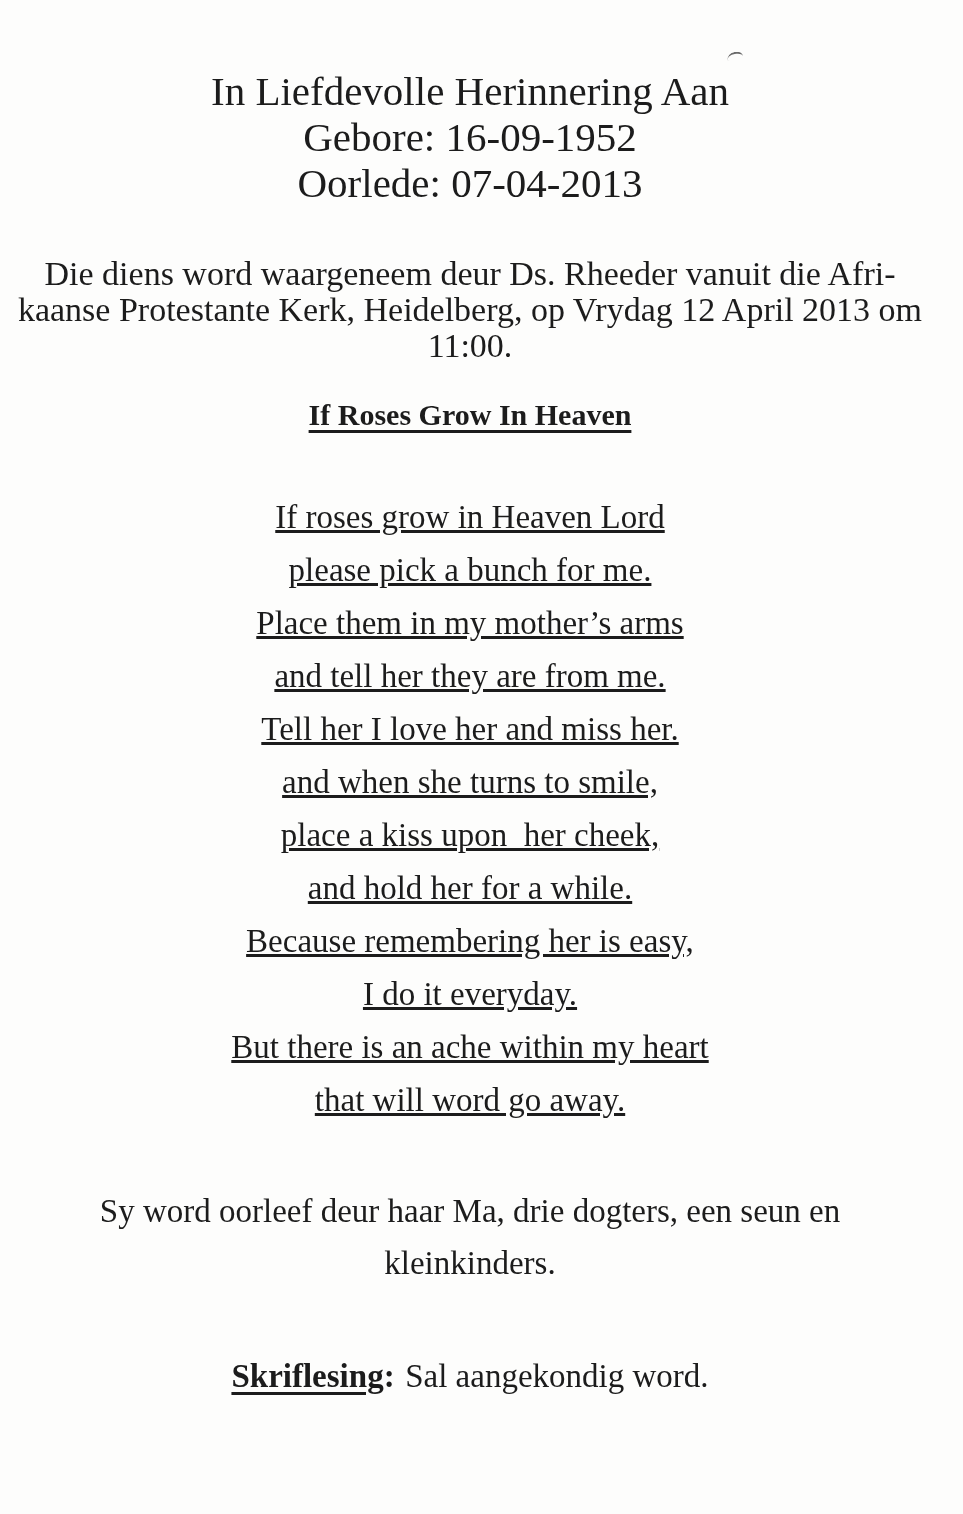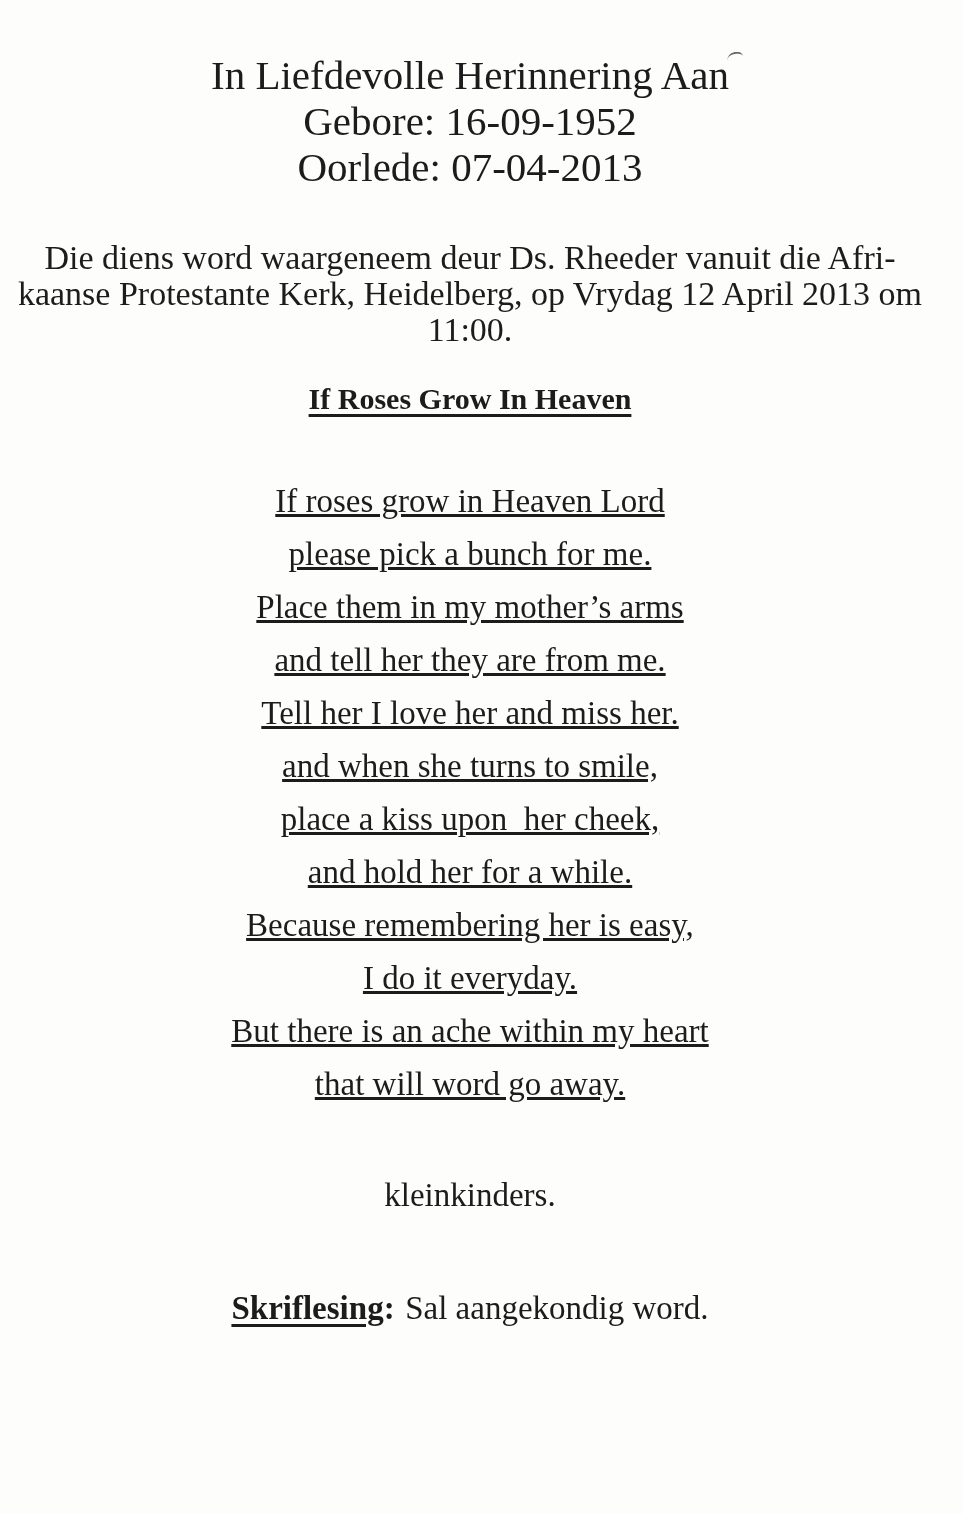--- a/index.html
+++ b/index.html
@@ -11,21 +11,21 @@
     width: 963px;
     height: 1514px;
     position: relative;
     font-family: "Liberation Serif", "DejaVu Serif", serif;
     color: #1c1c1c;
     overflow: hidden;
   }
   .sheet {
     position: relative;
     width: 940px;          
-    padding-top: 52px;
+    padding-top: 68px;
     text-align: center;
   }
   .line {
     white-space: pre;      
   }
   .memorial-header .line {
     font-size: 41px;
     line-height: 46px;
   }
   .service-notice {
@@ -118,18 +118,19 @@
     <div class="line">and when she turns to smile,</div>
     <div class="line">place a kiss upon  her cheek,</div>
     <div class="line">and hold her for a while.</div>
     <div class="line">Because remembering her is easy,</div>
     <div class="line">I do it everyday.</div>
     <div class="line">But there is an ache within my heart</div>
     <div class="line">that will word go away.</div>
   </div>
 
   <div class="family-notice">
+    <div class="line">Sy word oorleef deur haar Ma, drie dogters, een seun en</div>
     <div class="line">kleinkinders.</div>
   </div>
 
   <div class="scripture"><span class="label"><span class="u">Skriflesing</span><span>:</span></span><span class="text">Sal aangekondig word.</span></div>
 
 </div>
 
 </body></html>

